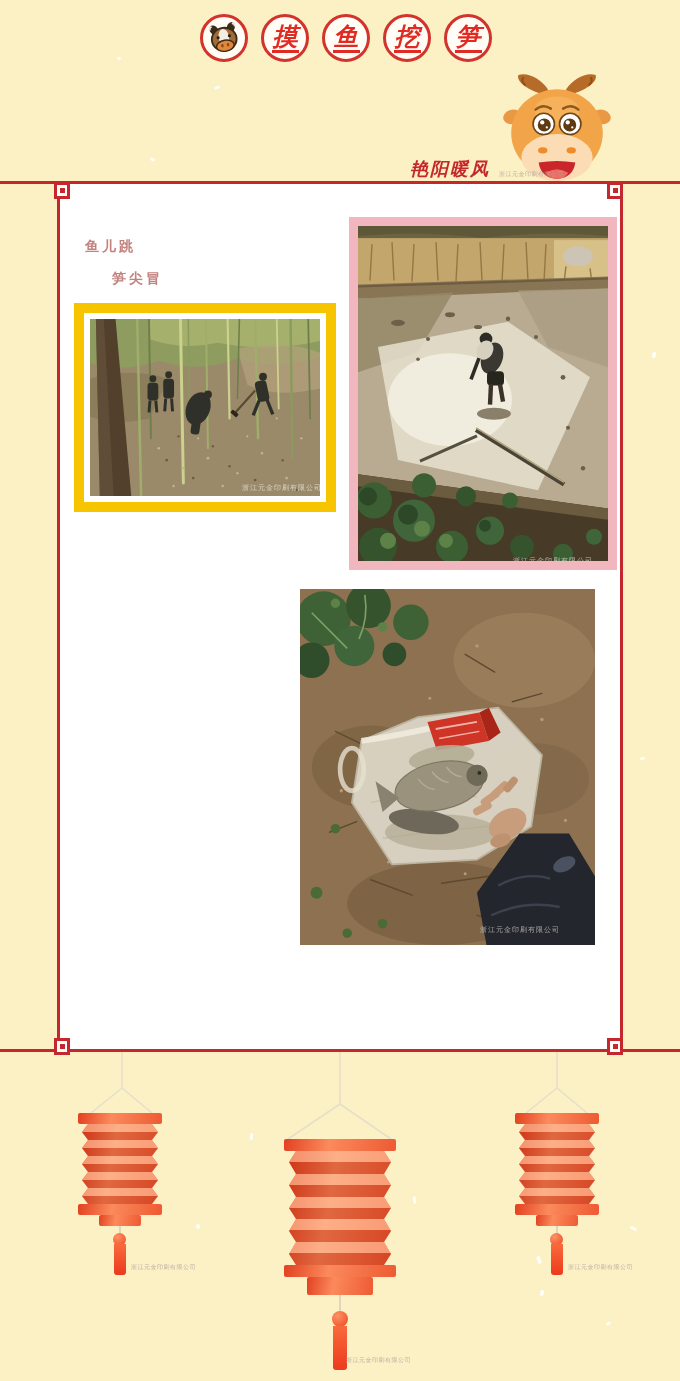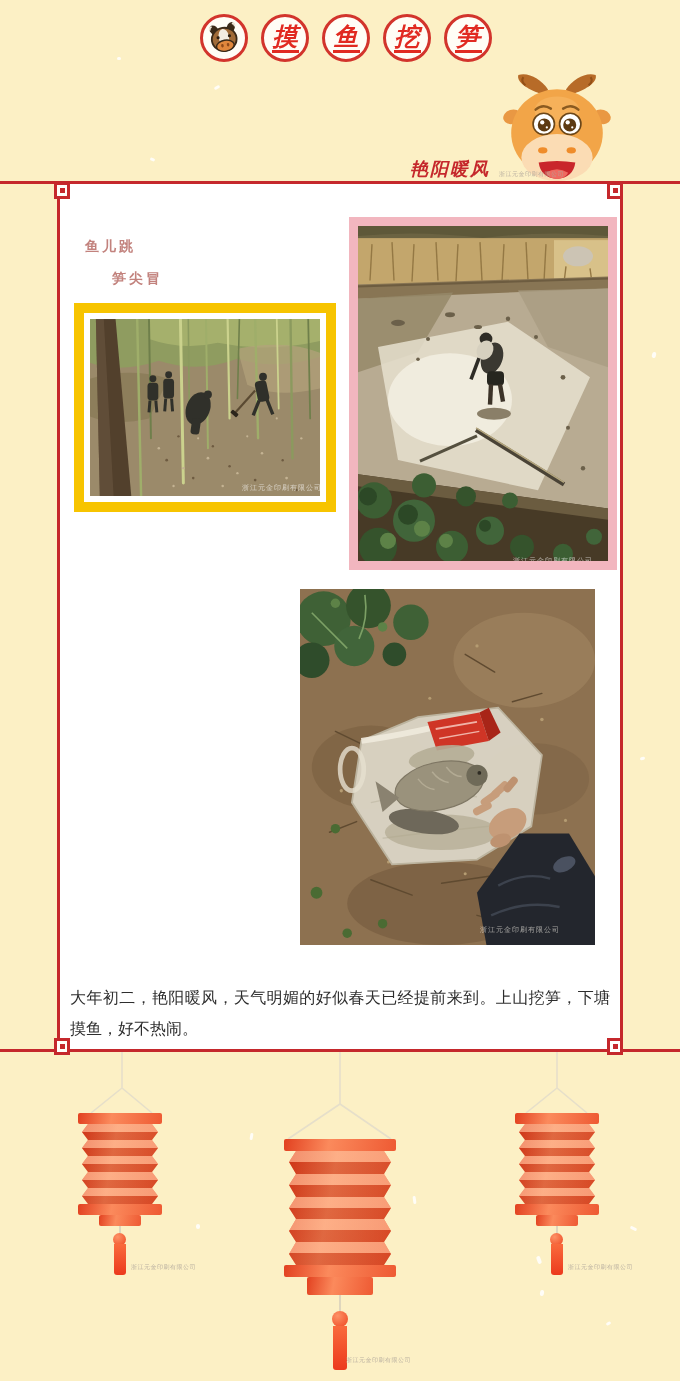--- a/index.html
+++ b/index.html
@@ -356,21 +356,20 @@
       <ellipse cx="176" cy="198" rx="17" ry="12" fill="#c79d7b" transform="rotate(-30 176 198)"></ellipse>
       <rect x="146" y="182" width="17" height="6.5" rx="3.2" fill="#c79d7b" transform="rotate(-28 154 185)"></rect>
       <rect x="152" y="173" width="18" height="6.5" rx="3.2" fill="#c79d7b" transform="rotate(-35 161 176)"></rect>
       <rect x="161" y="166" width="17" height="6.5" rx="3.2" fill="#c79d7b" transform="rotate(-42 169 169)"></rect>
       <rect x="171" y="162" width="15" height="6.5" rx="3.2" fill="#be9270" transform="rotate(-50 178 165)"></rect>
       <ellipse cx="170" cy="212" rx="9" ry="5.5" fill="#be9270" transform="rotate(-18 170 212)"></ellipse>
     </svg>
     <span class="photo-wm" style="left:180px;top:336px;color:#f2efe6;">浙江元金印刷有限公司</span>
   </div>
 
-  <p class="para">大年初二，艳阳暖风，天气明媚的好似春天已经提前来到。上山挖笋，下塘摸鱼，好不热闹。</p>
 
   <svg class="abs" style="left:0;top:1052px;" width="680" height="329" viewBox="0 0 680 329">
     <g stroke="#e6dfca" stroke-width="1.6" fill="none">
       <path d="M122,0 L122,36 M122,36 L91,61 M122,36 L152,61"></path>
       <path d="M340,0 L340,52 M340,52 L288,87 M340,52 L391,87"></path>
       <path d="M557,0 L557,36 M557,36 L526,61 M557,36 L587,61"></path>
     </g>
   </svg>
 
   <div class="lantern" style="left:78px;top:1113px;width:84px;height:162px;">

